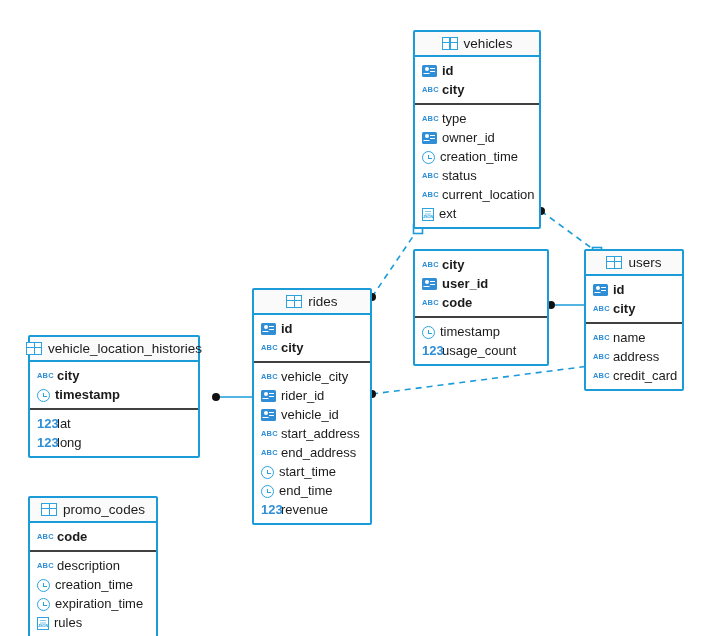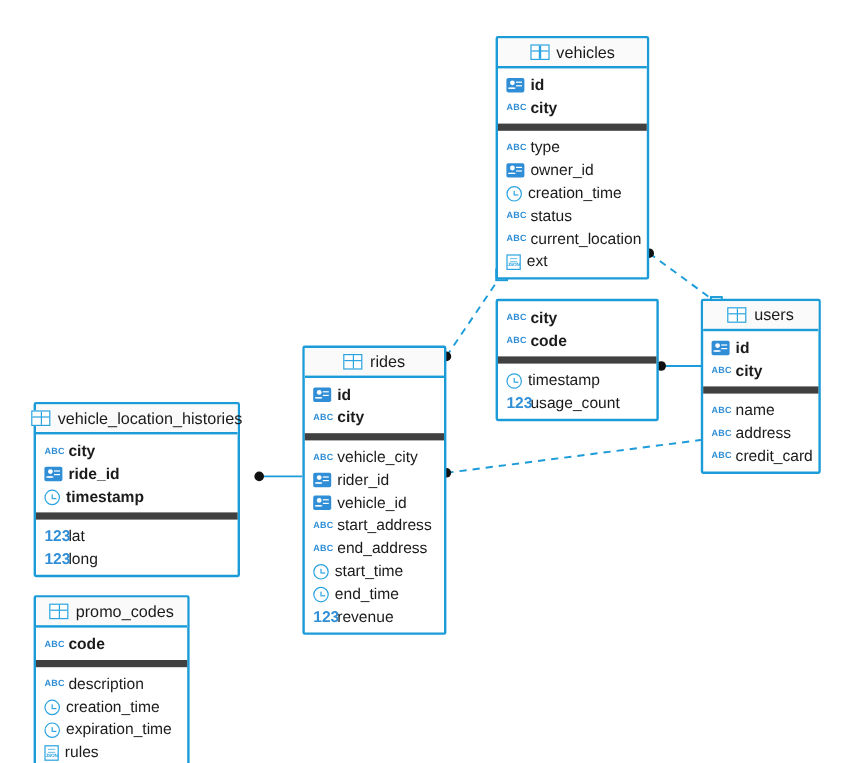--- a/index.html
+++ b/index.html
@@ -45,21 +45,21 @@
   }
   .table-title {
     font-size: 13.5px;
     color: #1b1b1b;
     white-space: nowrap;
   }
   .col-group {
     padding: 4px 0 4px 0;
   }
   .col-group.keys {
-    border-bottom: 6px solid #404040;
+    border-bottom: 2px solid #404040;
   }
   .col-row {
     display: flex;
     align-items: center;
     gap: 5px;
     height: 19px;
     padding: 0 7px;
     white-space: nowrap;
   }
   .col-name {
@@ -281,20 +281,24 @@
           </div>
         </div>
       </div>
       <div class="table-node" style="left: 413px; top: 249px; width: 136px;">
         <div class="col-group keys">
           <div class="col-row pk">
             <span class="ic ic-abc">ABC</span>
             <span class="col-name">city</span>
           </div>
           <div class="col-row pk">
+            <span class="ic ic-person"></span>
+            <span class="col-name">user_id</span>
+          </div>
+          <div class="col-row pk">
             <span class="ic ic-abc">ABC</span>
             <span class="col-name">code</span>
           </div>
         </div>
         <div class="col-group">
           <div class="col-row">
             <span class="ic ic-clock"></span>
             <span class="col-name">timestamp</span>
           </div>
           <div class="col-row">
@@ -385,24 +389,20 @@
       </div>
       <div class="table-node" style="left: 28px; top: 335px; width: 172px;">
         <div class="table-header">
           <span class="ic ic-table"></span>
           <span class="table-title">vehicle_location_histories</span>
         </div>
         <div class="col-group keys">
           <div class="col-row pk">
             <span class="ic ic-abc">ABC</span>
             <span class="col-name">city</span>
-          </div>
-          <div class="col-row pk">
-            <span class="ic ic-person"></span>
-            <span class="col-name">ride_id</span>
           </div>
           <div class="col-row pk">
             <span class="ic ic-clock"></span>
             <span class="col-name">timestamp</span>
           </div>
         </div>
         <div class="col-group">
           <div class="col-row">
             <span class="ic ic-num">123</span>
             <span class="col-name">lat</span>

